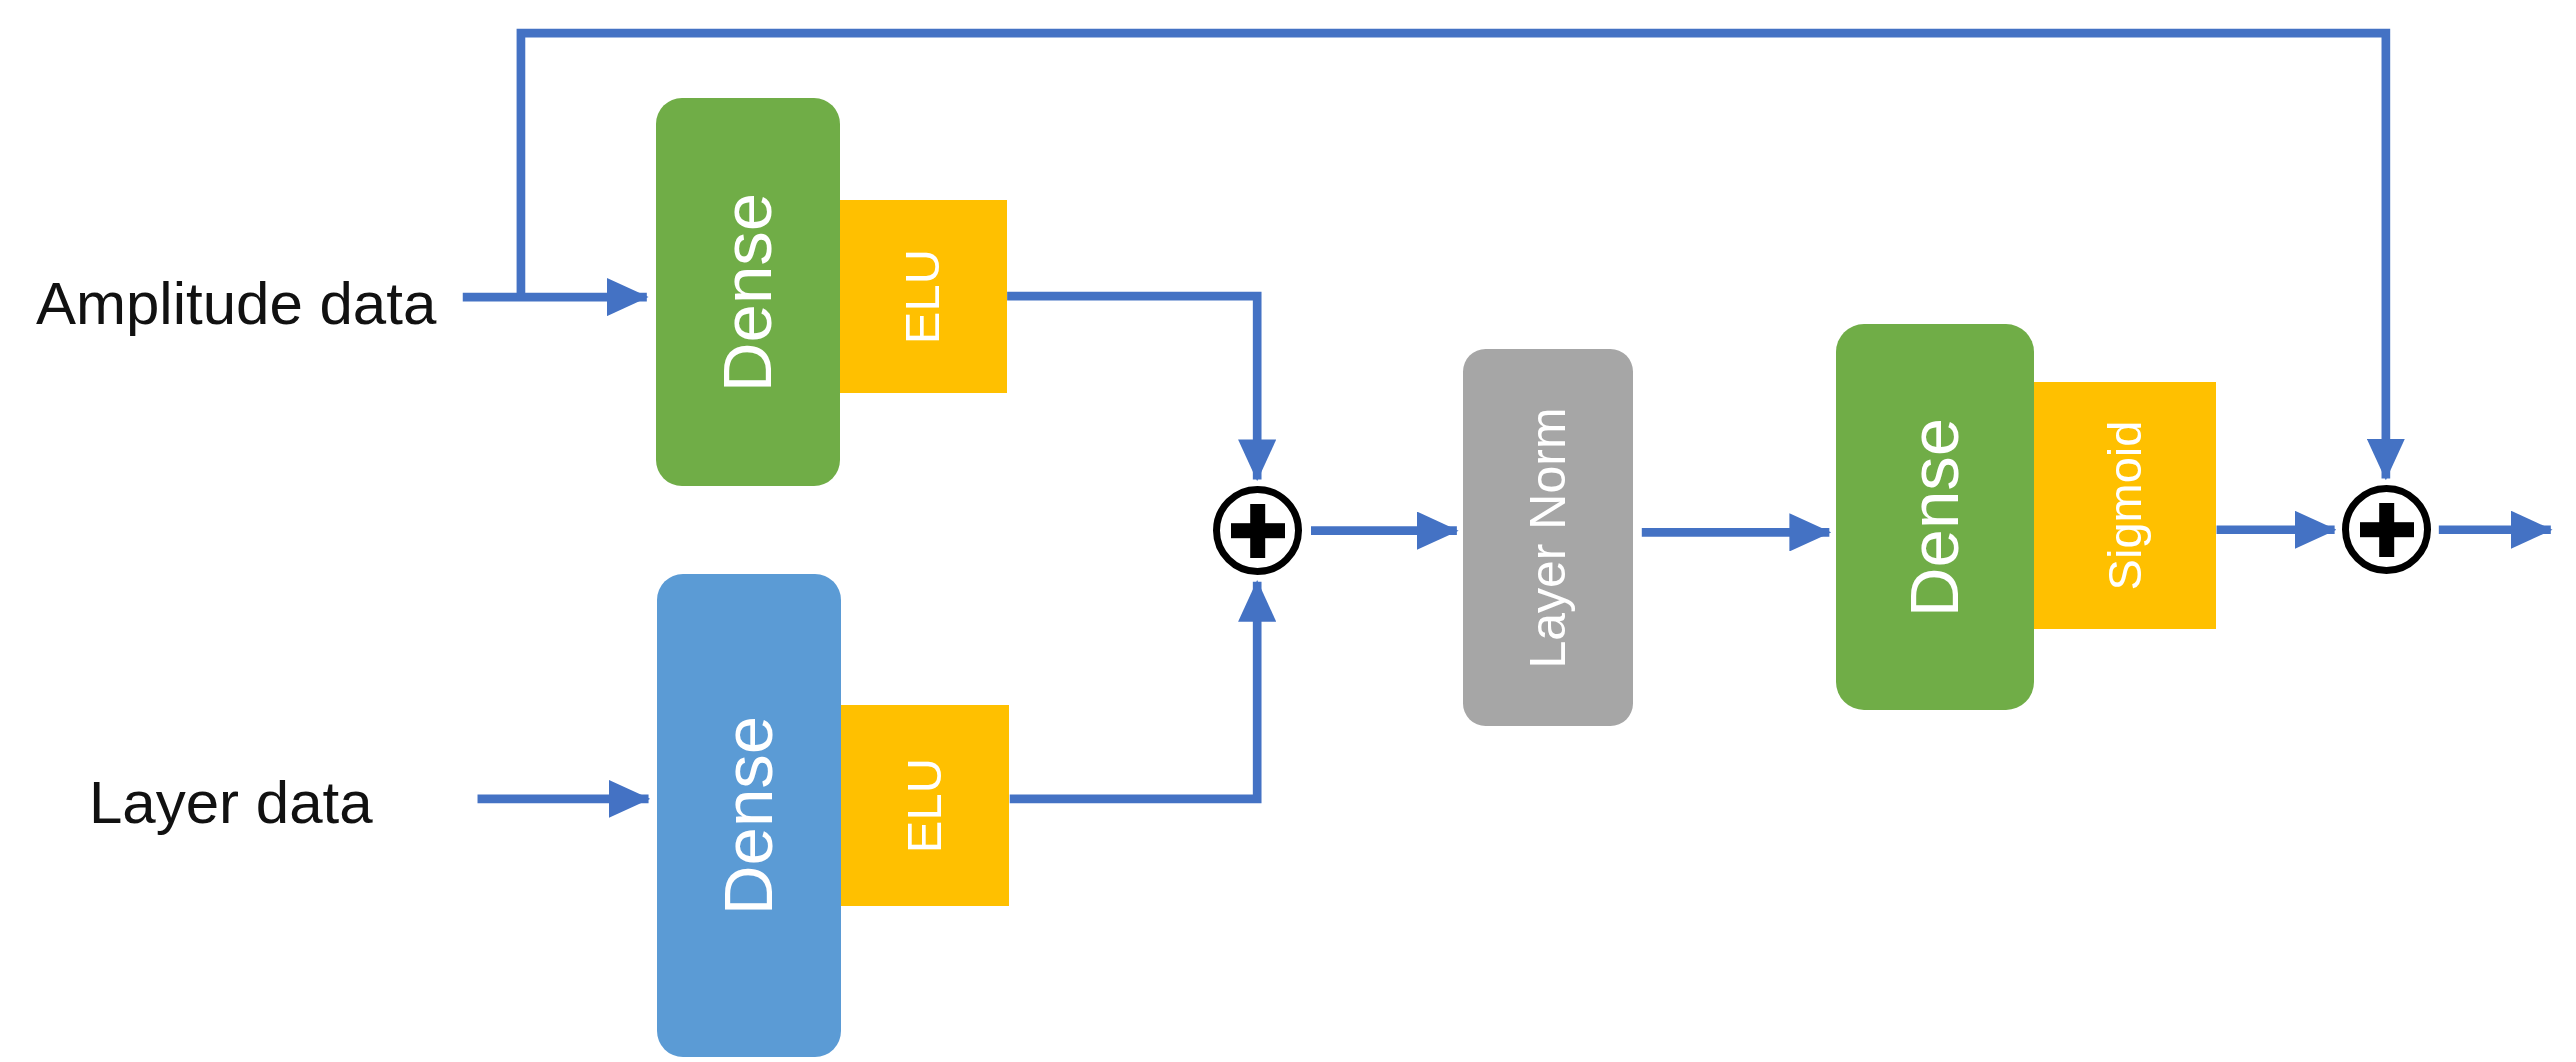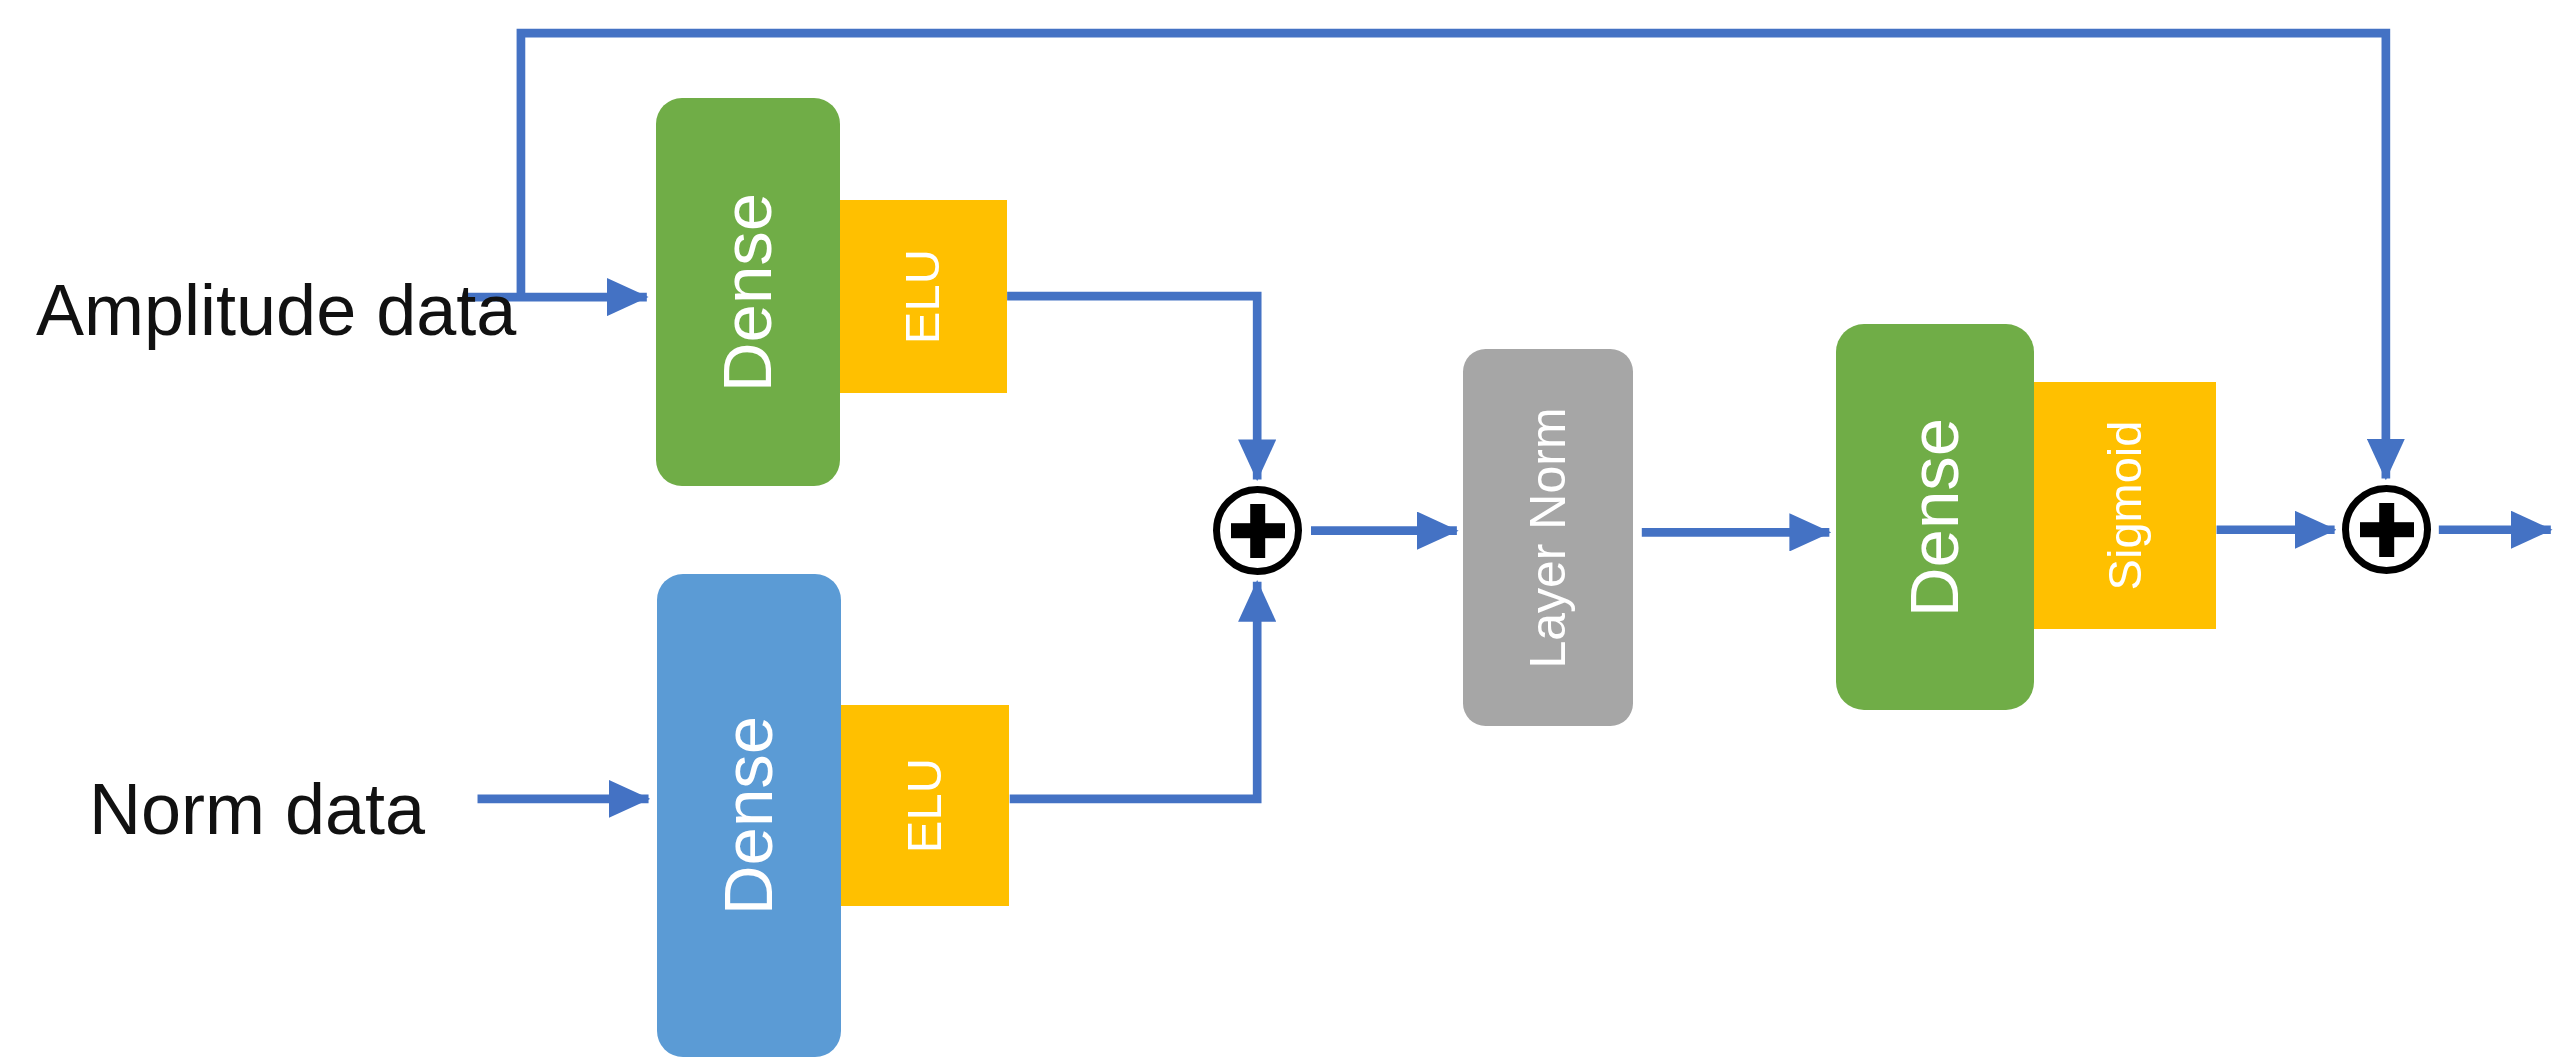--- a/index.html
+++ b/index.html
@@ -27,21 +27,21 @@
   .wires path {
     fill: none;
     stroke: #4472C4;
     stroke-width: 10;
   }
 
   
   .io-label {
     position: absolute;
     color: #111111;
-    font-size: 72px;
+    font-size: 60px;
     line-height: 1;
     white-space: nowrap;
     z-index: 2;
   }
   .io-label.amplitude { left: 36px;  top: 274px; }
   .io-label.phase     { left: 89px; top: 773px; }
 
   
   .block {
     position: absolute;
@@ -121,21 +121,21 @@
     <path d="M 600 342 V 38 H 2748 V 551" marker-end="url(#ah)"></path>
     <path d="M 1160 341 H 1448 V 552" marker-end="url(#ah)"></path>
     <path d="M 1163 920 H 1448 V 670" marker-end="url(#ah)"></path>
     <path d="M 1510 611 H 1678" marker-end="url(#ah)"></path>
     <path d="M 1891 613 H 2107" marker-end="url(#ah)"></path>
     <path d="M 2553 610 H 2689" marker-end="url(#ah)"></path>
     <path d="M 2809 610 H 2938" marker-end="url(#ah)"></path>
   </svg>
 
   <div class="io-label amplitude">Amplitude data</div>
-  <div class="io-label phase">Norm data</div>
+  <div class="io-label phase">Layer data</div>
 
   <div class="block elu-amp">
     <span class="vtext">ELU</span>
   </div>
   <div class="block dense-amp">
     <span class="vtext">Dense</span>
   </div>
 
   <div class="block elu-phase">
     <span class="vtext">ELU</span>

